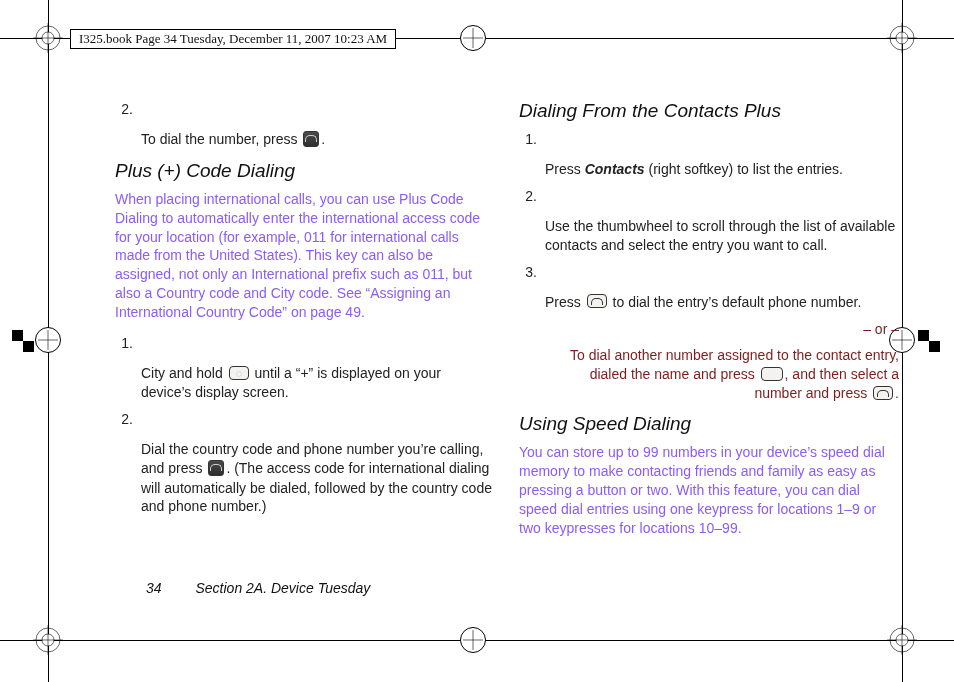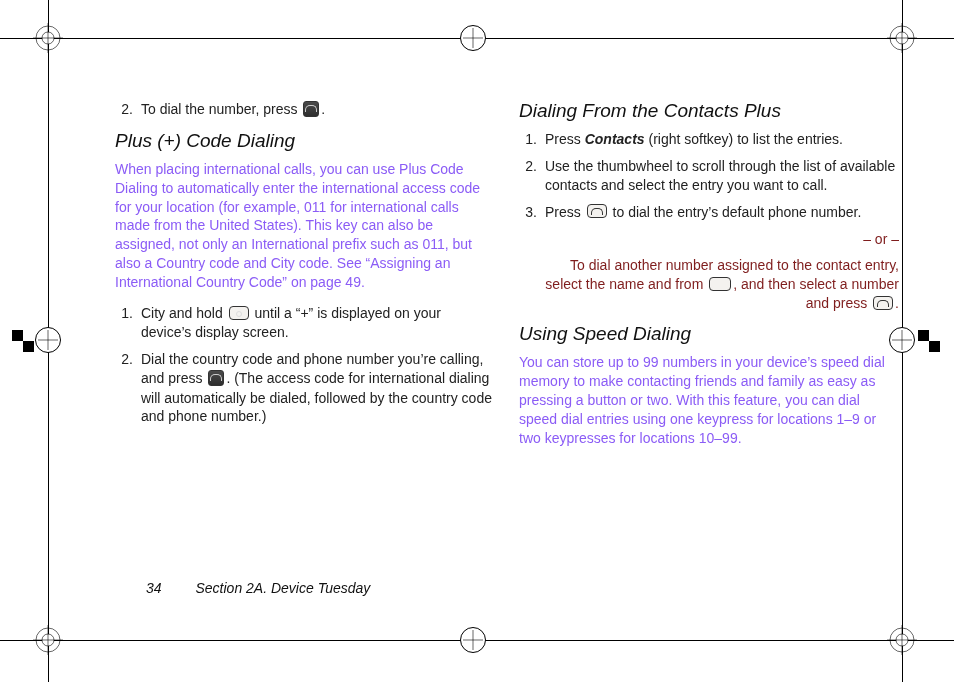--- a/index.html
+++ b/index.html
@@ -107,21 +107,21 @@
     gap: 8px;
     margin: 0 0 8px 0;
     line-height: 1.35;
     color:#222;
   }
   ol.steps > li .num {
     flex: 0 0 18px;
     text-align: right;
     font-weight: 400;
   }
-  ol.steps > li .txt { flex: 1 1 auto; }
+  ol.steps > li .txt { flex: 1 1 auto; margin-top: 30px; }
   .subindent { padding-left:26px; margin:0 0 8px 0; line-height:1.35; color:#7f1d1d;text-align:right;}
   strong.btn-label { font-weight: bold; font-style: italic; }
   .key {
     display: inline-block;
     vertical-align: middle;
     margin: 0 2px 3px 2px;
   }
   .key-rect {
     width: 20px;
     height: 14px;
@@ -226,20 +226,21 @@
         <line x1="10" y1="0" x2="10" y2="20" stroke="#000" stroke-width="0.6"></line>
       </svg>
 </div>
 <div class="reg-circle" style="top:327px;left:889px;">
   <svg width="20" height="20">
         <line x1="0" y1="10" x2="20" y2="10" stroke="#000" stroke-width="0.6"></line>
         <line x1="10" y1="0" x2="10" y2="20" stroke="#000" stroke-width="0.6"></line>
       </svg>
 </div>
 
+<div class="header-bar">I325.book  Page 34  Tuesday, December 11, 2007  10:23 AM</div>
 
 <div class="content">
   <div class="col">
     <ol class="steps">
       <li>
         <span class="num">2.</span>
         <span class="txt">
           <span>To dial the number, press </span>
           <span class="key key-square">
                 <span class="key-arc" style="border-color:#ccc"></span>
@@ -293,21 +294,21 @@
           <span>Press </span>
           <span class="key key-rect">
                 <span class="key-arc"></span>
               </span>
           <span> to dial the entry’s default phone number.</span>
         </span>
       </li>
     </ol>
     <p class="subindent">– or –</p>
     <p class="subindent">
-      <span>To dial another number assigned to the contact entry, select the name and from </span>
+      <span>To dial another number assigned to the contact entry, dialed the name and press </span>
       <span class="key key-rect" style="width:22px"></span><span>, and then select a number and press </span>
       <span class="key key-rect">
             <span class="key-arc"></span>
           </span><span>.</span>
     </p>
 
     <h2 class="sect">Using Speed Dialing</h2>
     <p class="body">You can store up to 99 numbers in your device’s speed dial memory to make contacting friends and family as easy as pressing a button or two. With this feature, you can dial speed dial entries using one keypress for locations 1–9 or two keypresses for locations 10–99.</p>
   </div>
 </div>

